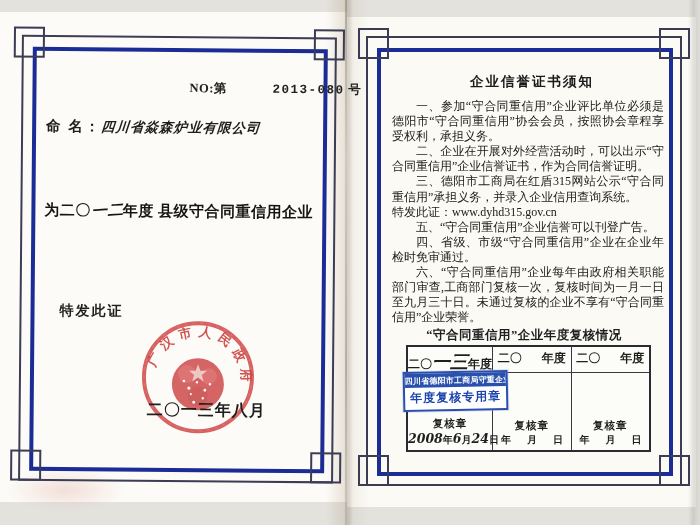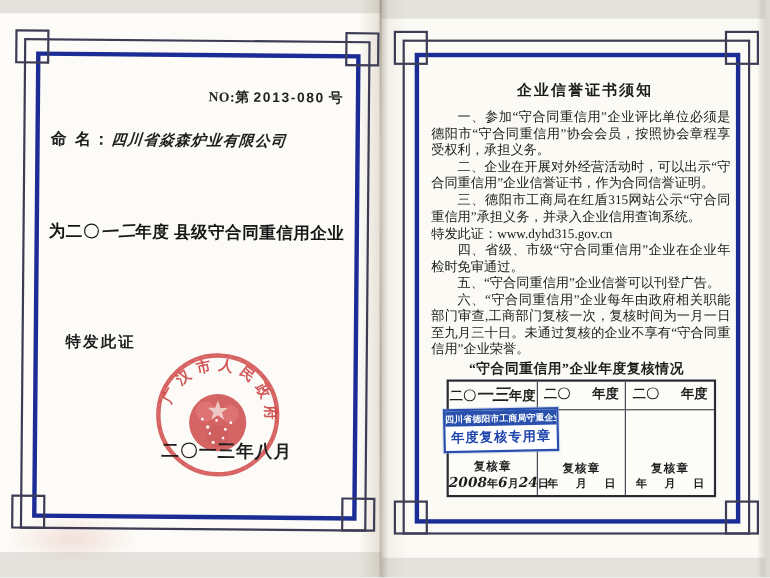--- a/index.html
+++ b/index.html
@@ -29,21 +29,21 @@
   .rg .f-outer{left:366px;top:36px;width:312px;height:446px;}
   .rg .f-inner{left:377px;top:48px;width:288px;height:420px;}
   .corner{position:absolute;width:27px;height:27px;border:2px solid #3c3c55;background:transparent;}
   .lg .c-tl{left:12px;top:28px;} .lg .c-tr{left:312px;top:28px;}
   .lg .c-bl{left:12px;top:451px;} .lg .c-br{left:312px;top:451px;}
   .rg .c-tl{left:358px;top:28px;} .rg .c-tr{left:659px;top:28px;}
   .rg .c-bl{left:358px;top:455px;} .rg .c-br{left:659px;top:455px;}
 
   
   .l-serial{position:absolute;left:188px;top:80px;font-size:12.5px;font-weight:bold;letter-spacing:.5px;color:#222;}
-  .l-serial .num{font-family:Liberation Sans, sans-serif;letter-spacing:1.5px;}
+  .l-serial .num{font-family:Liberation Mono, monospace;letter-spacing:1.5px;margin-left:42px;}
   .l-name{position:absolute;left:45px;top:118px;white-space:nowrap;}
   .l-name .lbl{font-size:14.5px;font-weight:bold;letter-spacing:2px;}
   .hw{font-family:"DejaVu Serif","Liberation Serif",serif;font-style:italic;font-weight:bold;}
   .l-name .nm{font-size:13.5px;letter-spacing:1px;display:inline-block;transform:skewX(-4deg);}
   .l-award{position:absolute;left:44px;top:201px;font-size:15px;font-weight:bold;letter-spacing:.5px;white-space:nowrap;color:#151515;}
   .l-award .fill{display:inline-block;font-size:15.5px;transform:rotate(-4deg);}
   .l-issue{position:absolute;left:60px;top:303px;font-size:14px;font-weight:bold;letter-spacing:2px;}
   .l-seal{position:absolute;left:140px;top:318px;}
   .l-date{position:absolute;left:148px;top:400px;font-size:16px;font-weight:bold;letter-spacing:1px;z-index:12;}
 
@@ -55,21 +55,21 @@
   .r-body p{margin:0;text-indent:2em;}
   .r-body p.no-indent{text-indent:0;}
   .r-review-title{position:absolute;left:382px;top:327px;width:284px;text-align:center;
           font-size:12.5px;font-weight:bold;letter-spacing:.5px;}
   .rev-table{position:absolute;left:406px;top:345px;width:241px;height:103px;
           border:2px solid #2a2a33;display:flex;background:rgba(255,255,255,.4);}
   .rev-col{flex:1;position:relative;border-right:1px solid #3a3a44;}
   .rev-col:last-child{border-right:none;}
   .rev-head{height:22px;border-bottom:1px solid #3a3a44;text-align:center;
           font-size:12px;font-weight:bold;padding-top:3px;white-space:nowrap;}
-  .rev-head .year-fill{display:inline-block;min-width:20px;text-align:center;font-size:15px;}
+  .rev-head .year-fill{display:inline-block;min-width:20px;text-align:center;font-size:18px;}
   .rev-body{position:relative;height:74px;}
   .rev-stamp{position:absolute;left:-5px;top:-2px;width:101px;z-index:13;transform:rotate(-1.2deg);
           border:2px solid #2a50ae;background:#fff;box-shadow:0 0 0 1px rgba(42,80,174,.15);}
   .rev-stamp .s1{display:block;background:#2a50ae;color:#fff;font-size:8px;font-weight:bold;
           letter-spacing:.2px;text-align:center;padding:2px 0 1px;white-space:nowrap;overflow:hidden;}
   .rev-stamp .s2{display:block;color:#1d44ac;font-size:12px;font-weight:bold;letter-spacing:1px;
           text-align:center;padding:2px 0 3px;}
   .rev-bottom{position:absolute;left:0;right:0;bottom:0;text-align:center;}
   .rev-seal-lbl{font-size:10.5px;font-weight:bold;letter-spacing:1px;}
   .rev-date{font-size:10px;margin-top:0px;white-space:nowrap;}
@@ -148,22 +148,22 @@
     <div class="corner c-bl"></div>
     <div class="corner c-br"></div>
 
     <div class="r-title">企业信誉证书须知</div>
 
     <div class="r-body">
       <p>一、参加“守合同重信用”企业评比单位必须是德阳市“守合同重信用”协会会员，按照协会章程享受权利，承担义务。</p>
       <p>二、企业在开展对外经营活动时，可以出示“守合同重信用”企业信誉证书，作为合同信誉证明。</p>
       <p>三、德阳市工商局在红盾315网站公示“守合同重信用”承担义务，并录入企业信用查询系统。</p>
       <p class="no-indent">特发此证：www.dyhd315.gov.cn</p>
+      <p>五、“守合同重信用”企业信誉可以刊登广告。</p>
       <p>四、省级、市级“守合同重信用”企业在企业年检时免审通过。</p>
-      <p>五、“守合同重信用”企业信誉可以刊登广告。</p>
       <p>六、“守合同重信用”企业每年由政府相关职能部门审查,工商部门复核一次，复核时间为一月一日至九月三十日。未通过复核的企业不享有“守合同重信用”企业荣誉。</p>
     </div>
 
     <div class="r-review-title">“守合同重信用”企业年度复核情况</div>
 
     <div class="rev-table">
 
       <div class="rev-col">
         <div class="rev-head">
           <span>二〇</span><span class="year-fill hw">一三</span><span>年度</span>

